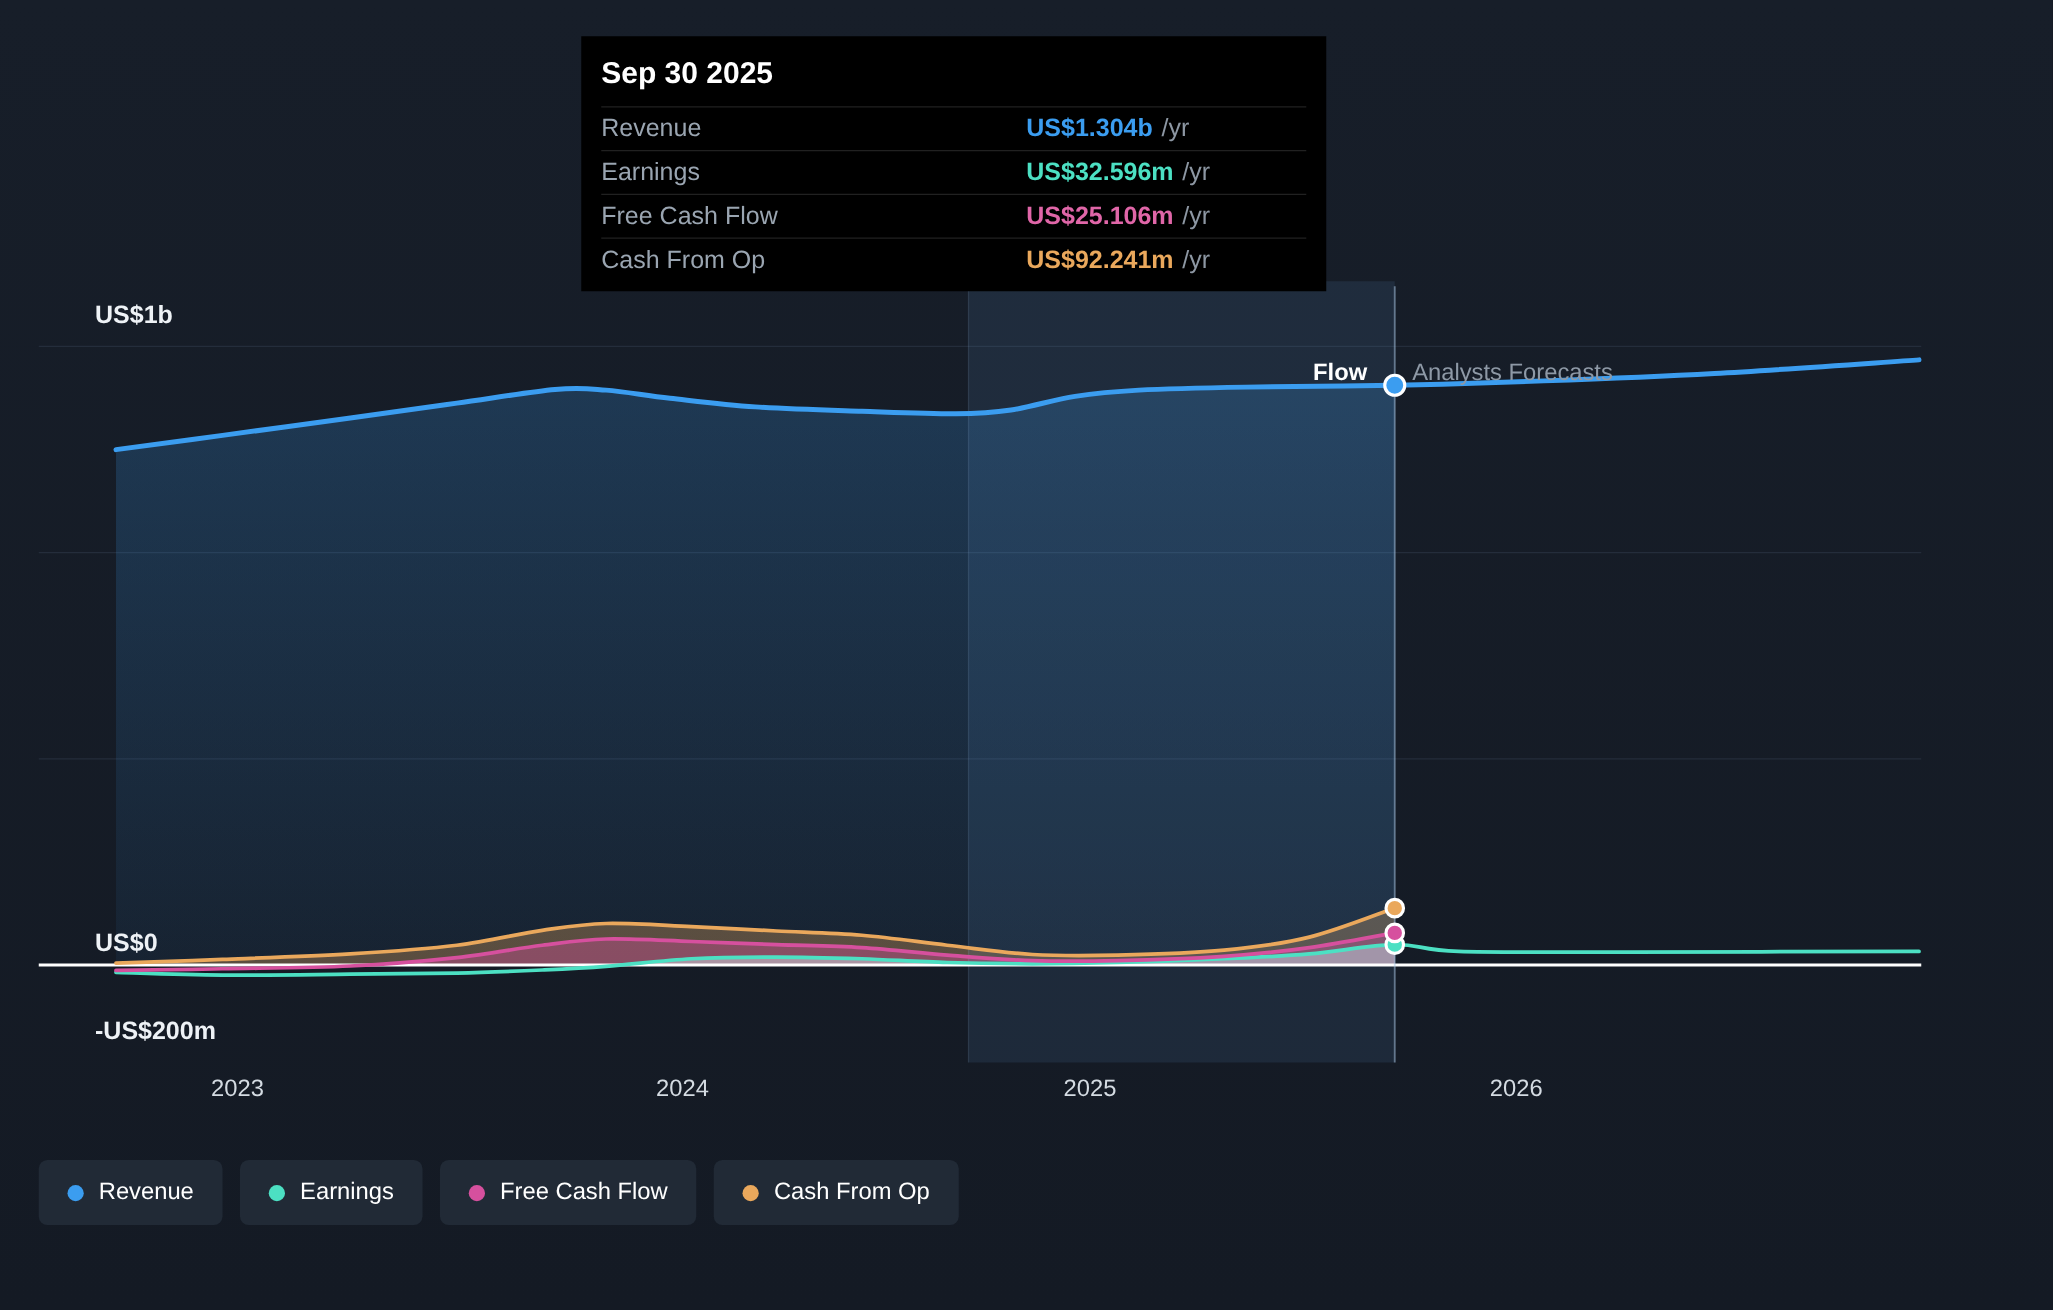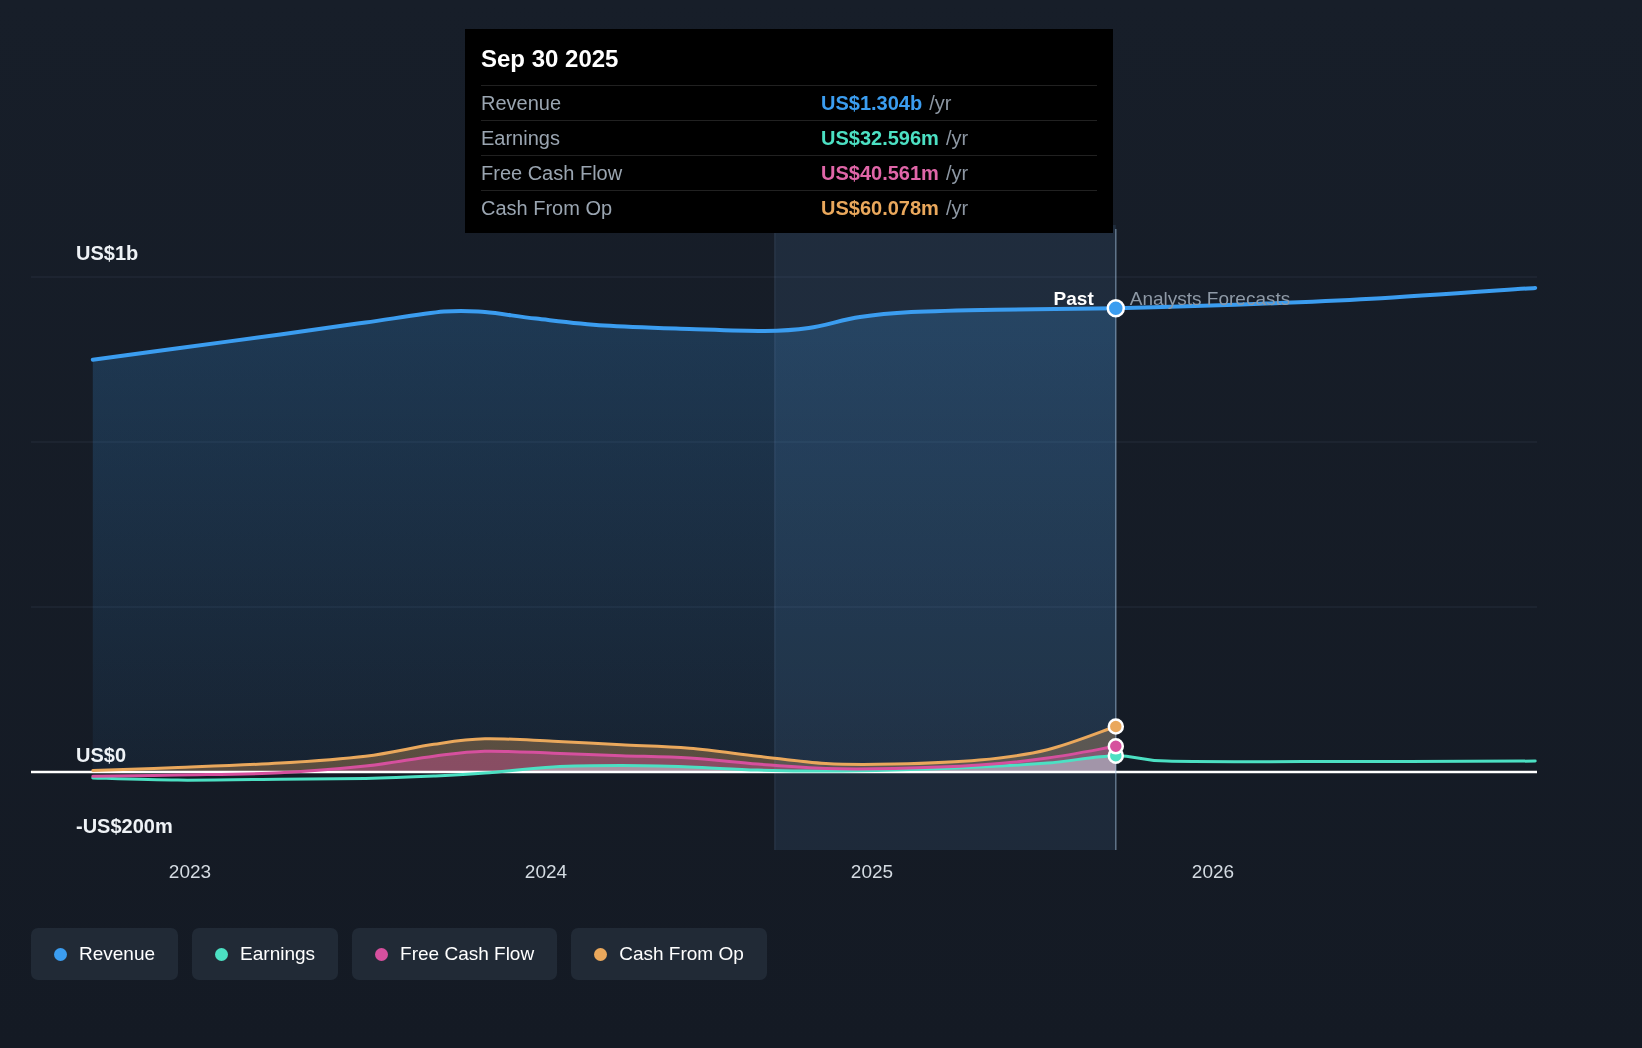--- a/index.html
+++ b/index.html
@@ -10,21 +10,21 @@
   }
   .stage{position:relative;width:1642px;height:1048px;
     background:linear-gradient(180deg,#171e29 0%,#141a24 100%);}
   #chart-svg{position:absolute;left:0;top:0;}
 
   .y-label{position:absolute;left:44px;transform:translateY(-50%);
     color:#eef2f6;font-size:20px;font-weight:700;white-space:nowrap;margin-left:32px;}
   .x-label{position:absolute;transform:translateX(-50%);top:861px;
     color:#d4dbe2;font-size:19px;margin-left:12px;}
 
-  .tooltip{position:absolute;left:465px;top:29px;width:648px;box-sizing:border-box;
+  .tooltip{position:absolute;left:465px;top:29px;width:596px;box-sizing:border-box;
     background:#000;padding:10px 16px 8px;}
   .tooltip-title{font-size:24px;font-weight:700;color:#ffffff;padding:6px 0 12px;}
   .t-row{display:flex;align-items:center;height:34px;
     border-top:1px solid rgba(255,255,255,0.13);font-size:20px;}
   .t-label{width:340px;color:#9aa5b1;}
   .t-value{font-weight:700;}
   .t-suffix{color:#8d97a3;margin-left:7px;}
 
   .past-label{position:absolute;top:288px;transform:translateX(-100%);
     color:#ffffff;font-size:19px;font-weight:700;white-space:nowrap;}
@@ -73,44 +73,44 @@
       <div class="y-label" style="top: 755px;">US$0</div>
       <div class="y-label" style="top: 826px; text-align: center;">-US$200m</div>
     </div>
   <div id="x-labels">
       <div class="x-label" style="left: 178px;">2023</div>
       <div class="x-label" style="left: 534px;">2024</div>
       <div class="x-label" style="left: 860px;">2025</div>
       <div class="x-label" style="left: 1201px;">2026</div>
     </div>
 
-  <div class="past-label" id="past-label" style="left: 1093.75px;">Past</div>
+  <div class="past-label" id="past-label" style="left: 1093.75px;">Flow</div>
   <div class="forecast-label" id="forecast-label" style="left: 1129.75px;">Analysts Forecasts</div>
 
   <div class="tooltip">
     <div class="tooltip-title">Sep 30 2025</div>
     <div id="tooltip-rows">
         <div class="t-row">
           <span class="t-label">Revenue</span>
           <span class="t-value" style="color: rgb(59, 157, 240);">US$1.304b</span>
           <span class="t-suffix">/yr</span>
         </div>
         <div class="t-row">
           <span class="t-label">Earnings</span>
           <span class="t-value" style="color: rgb(76, 224, 195); text-align: right;">US$32.596m</span>
           <span class="t-suffix">/yr</span>
         </div>
         <div class="t-row">
           <span class="t-label">Free Cash Flow</span>
-          <span class="t-value" style="color: rgb(224, 102, 168);">US$40.561m</span>
+          <span class="t-value" style="color: rgb(224, 102, 168);">US$25.106m</span>
           <span class="t-suffix">/yr</span>
         </div>
         <div class="t-row">
           <span class="t-label">Cash From Op</span>
-          <span class="t-value" style="color: rgb(234, 168, 92);">US$60.078m</span>
+          <span class="t-value" style="color: rgb(234, 168, 92);">US$92.241m</span>
           <span class="t-suffix">/yr</span>
         </div>
       </div>
   </div>
 
   <div id="legend">
       <div class="legend-item">
         <span class="legend-dot" style="background: rgb(59, 157, 240);"></span>
         <span>Revenue</span>
       </div>

